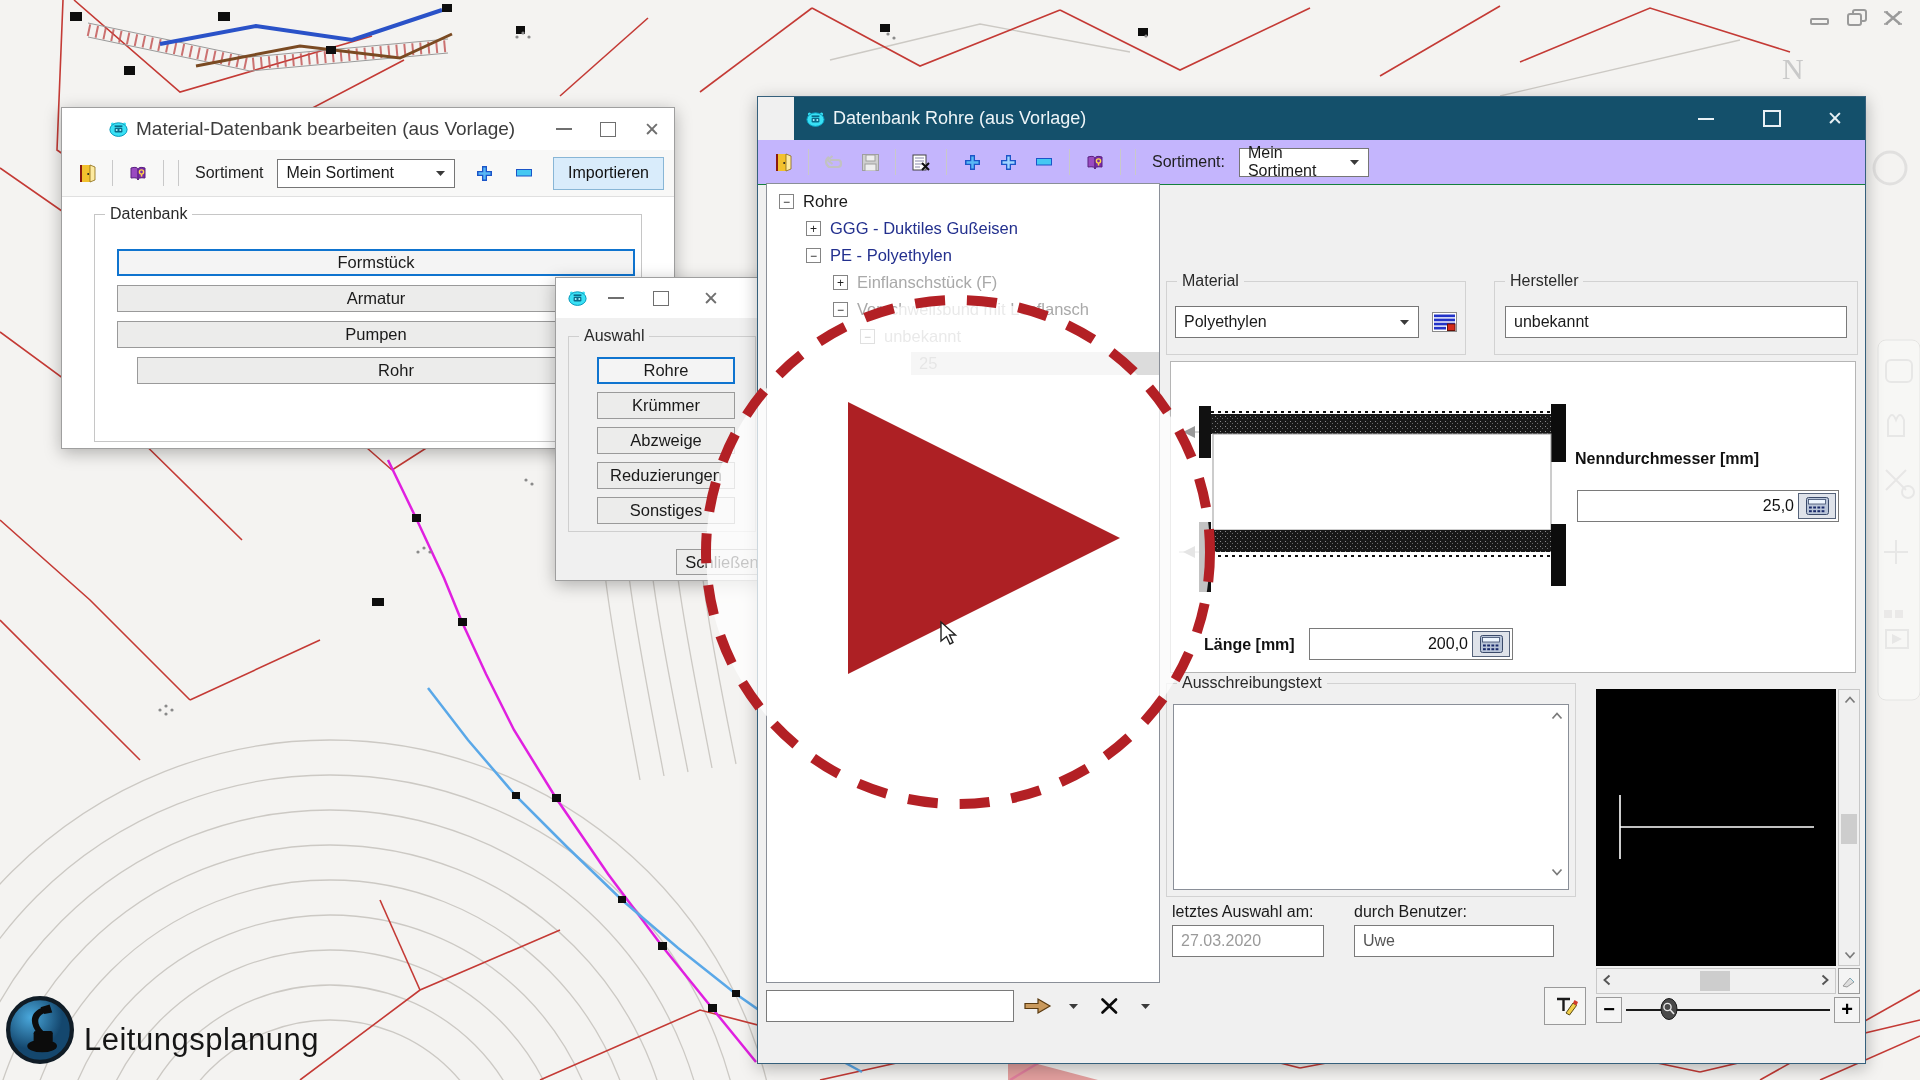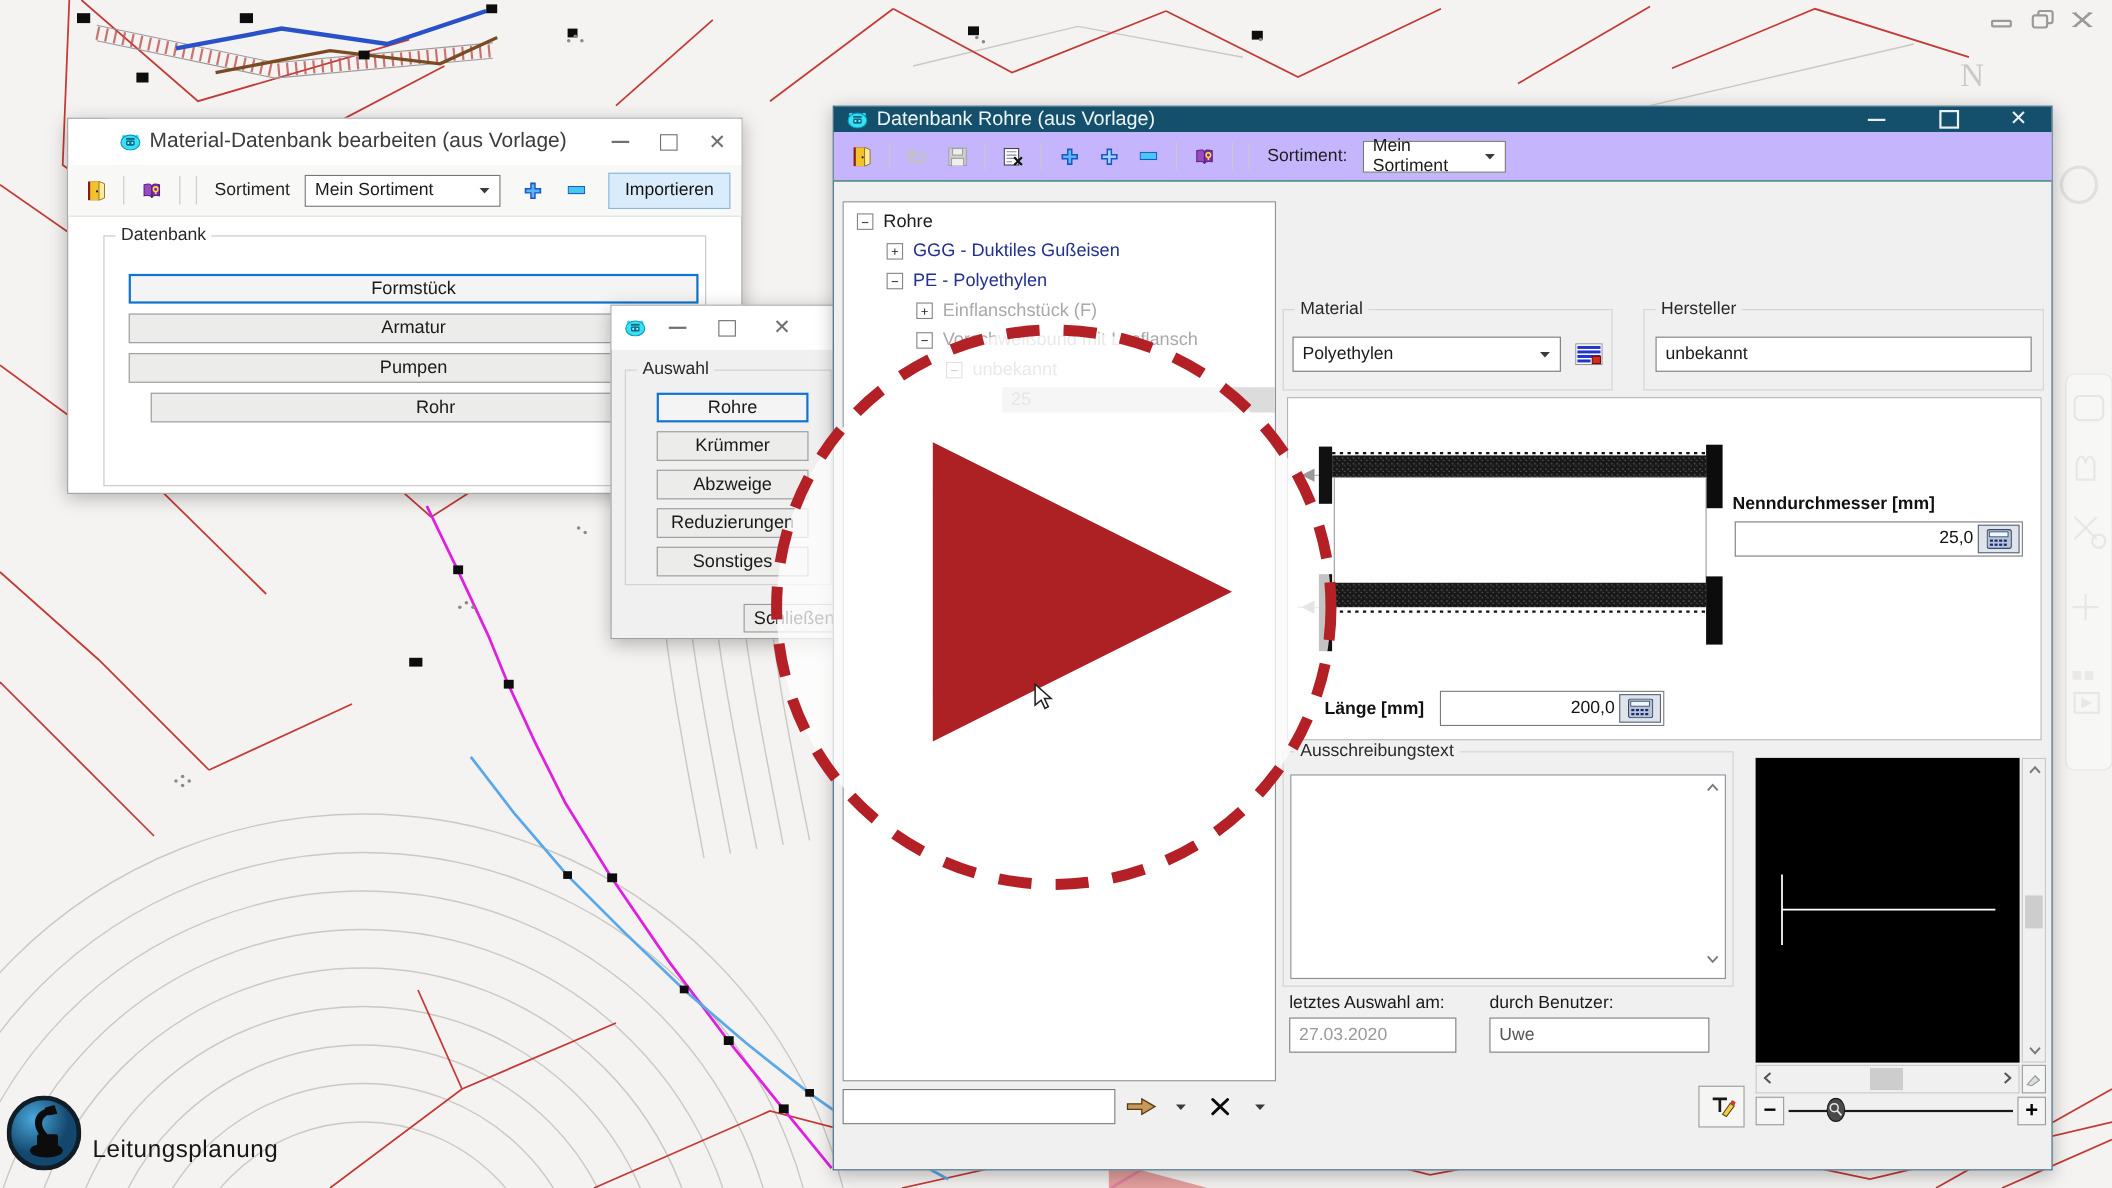--- a/index.html
+++ b/index.html
@@ -57,21 +57,21 @@
   .chev{display:flex;align-items:center;justify-content:center;}
   .scrollbar{position:absolute;background:#f0f0f0;border:1px solid #c8c8c8;box-sizing:border-box;}
   .sb-thumb{position:absolute;background:#cdcdcd;}
   .iconbtn{position:absolute;background:#f4f4f4;border:1px solid #9a9a9a;display:flex;
         align-items:center;justify-content:center;box-sizing:border-box;}
   .import-btn{height:31px;padding:0 14px;background:#d9ecfb;border:1px solid #88b6d6;
         font-size:16px;color:#111;display:flex;align-items:center;}
   .import-btn::first-letter{text-decoration:underline;}
   .navpos{font-size:17px;color:#1a1a1a;}
   #logo{position:absolute;left:6px;top:996px;display:flex;align-items:flex-end;z-index:60;}
-  #logo-text{font-size:22px;color:#161616;margin:0 0 6px 10px;letter-spacing:.5px;}
+  #logo-text{font-size:31px;color:#161616;margin:0 0 6px 10px;letter-spacing:.5px;}
   #north{position:absolute;left:1782px;top:52px;font-size:30px;color:#c9c9c9;
         font-family:"Liberation Serif",serif;z-index:2;}
   #app-controls{position:absolute;right:14px;top:8px;display:flex;gap:10px;z-index:5;}
   #app-controls span{display:flex;}
   .ghost{position:absolute;z-index:1;opacity:.55;}
 </style>
 </head>
 <body>
 
 <div id="screen">
@@ -332,21 +332,21 @@
           <div class="btn95" style="left: 28px; top: 55px; width: 138px; height: 27px;">Krümmer</div>
           <div class="btn95" style="left: 28px; top: 90px; width: 138px; height: 27px;">Abzweige</div>
           <div class="btn95" style="left: 28px; top: 125px; width: 138px; height: 27px;">Reduzierungen</div>
           <div class="btn95" style="left: 28px; top: 160px; width: 138px; height: 27px;">Sonstiges</div>
         </div>
     </div>
     <div class="btn95" style="left:120px;top:271px;width:92px;height:26px;">Schließen</div>
   </div>
 
   <div class="win teal" id="win-rohre" style="left:757px;top:96px;width:1107px;height:966px;background:#f0f0f0;border:1px solid #35607c;z-index:30;">
-    <div class="titlebar" style="height:23px;background:#14506b;">
+    <div class="titlebar" style="height:43px;background:#14506b;margin-left:36px;">
       <span class="pig">
           <svg width="19" height="16" viewBox="0 0 19 16">
             <circle cx="3.5" cy="3" r="1.6" fill="#39e1f5"></circle>
             <circle cx="15.5" cy="3" r="1.6" fill="#39e1f5"></circle>
             <ellipse cx="9.5" cy="8.6" rx="8.6" ry="6.8" fill="#39e1f5" stroke="#0899bb"></ellipse>
             <rect x="5.6" y="4.4" width="7.8" height="1.7" fill="#0a6a8a"></rect>
             <rect x="5.6" y="6.8" width="7.8" height="4.6" rx="1.2" fill="#0a6a8a"></rect>
             <circle cx="7.7" cy="9" r="1" fill="#aef3ff"></circle>
             <circle cx="11.3" cy="9" r="1" fill="#aef3ff"></circle>
           </svg>
@@ -541,21 +541,21 @@
         <rect x="32" y="10" width="340" height="20" fill="url(#spk)"></rect>
         <path d="M32,8 H372" stroke="#111" stroke-width="2" stroke-dasharray="3 4"></path>
         <rect x="372" y="0" width="15" height="58" fill="#0c0c0c"></rect>
         <rect x="34" y="30" width="338" height="96" fill="none" stroke="#9a9a9a" stroke-width="1"></rect>
         <rect x="20" y="118" width="12" height="70" fill="#111"></rect>
         <rect x="32" y="126" width="340" height="22" fill="url(#spk)"></rect>
         <path d="M32,152 H372" stroke="#111" stroke-width="2" stroke-dasharray="3 4"></path>
         <rect x="372" y="120" width="15" height="62" fill="#0c0c0c"></rect>
       </svg>
       <span class="boldlabel" style="left:404px;top:88px;">Nenndurchmesser  [mm]</span>
-      <div class="numfield" style="left:406px;top:112px;width:262px;height:32px;">
+      <div class="numfield" style="left:406px;top:128px;width:262px;height:32px;">
         <span>25,0</span>
         <span class="calcbtn">
             <svg width="23" height="18">
               <rect x="0.5" y="0.5" width="22" height="17" rx="2" fill="#b8c4d8" stroke="#3a4a6a"></rect>
               <rect x="2.5" y="2.5" width="17" height="4.5" fill="#eef6ff" stroke="#3a4a6a" stroke-width="0.8"></rect>
               <g fill="#1a2a6a">
                 <rect x="3" y="9.5" width="2.8" height="2"></rect>
                 <rect x="7.2" y="9.5" width="2.8" height="2"></rect>
                 <rect x="11.4" y="9.5" width="2.8" height="2"></rect>
                 <rect x="15.6" y="9.5" width="2.8" height="2"></rect>

